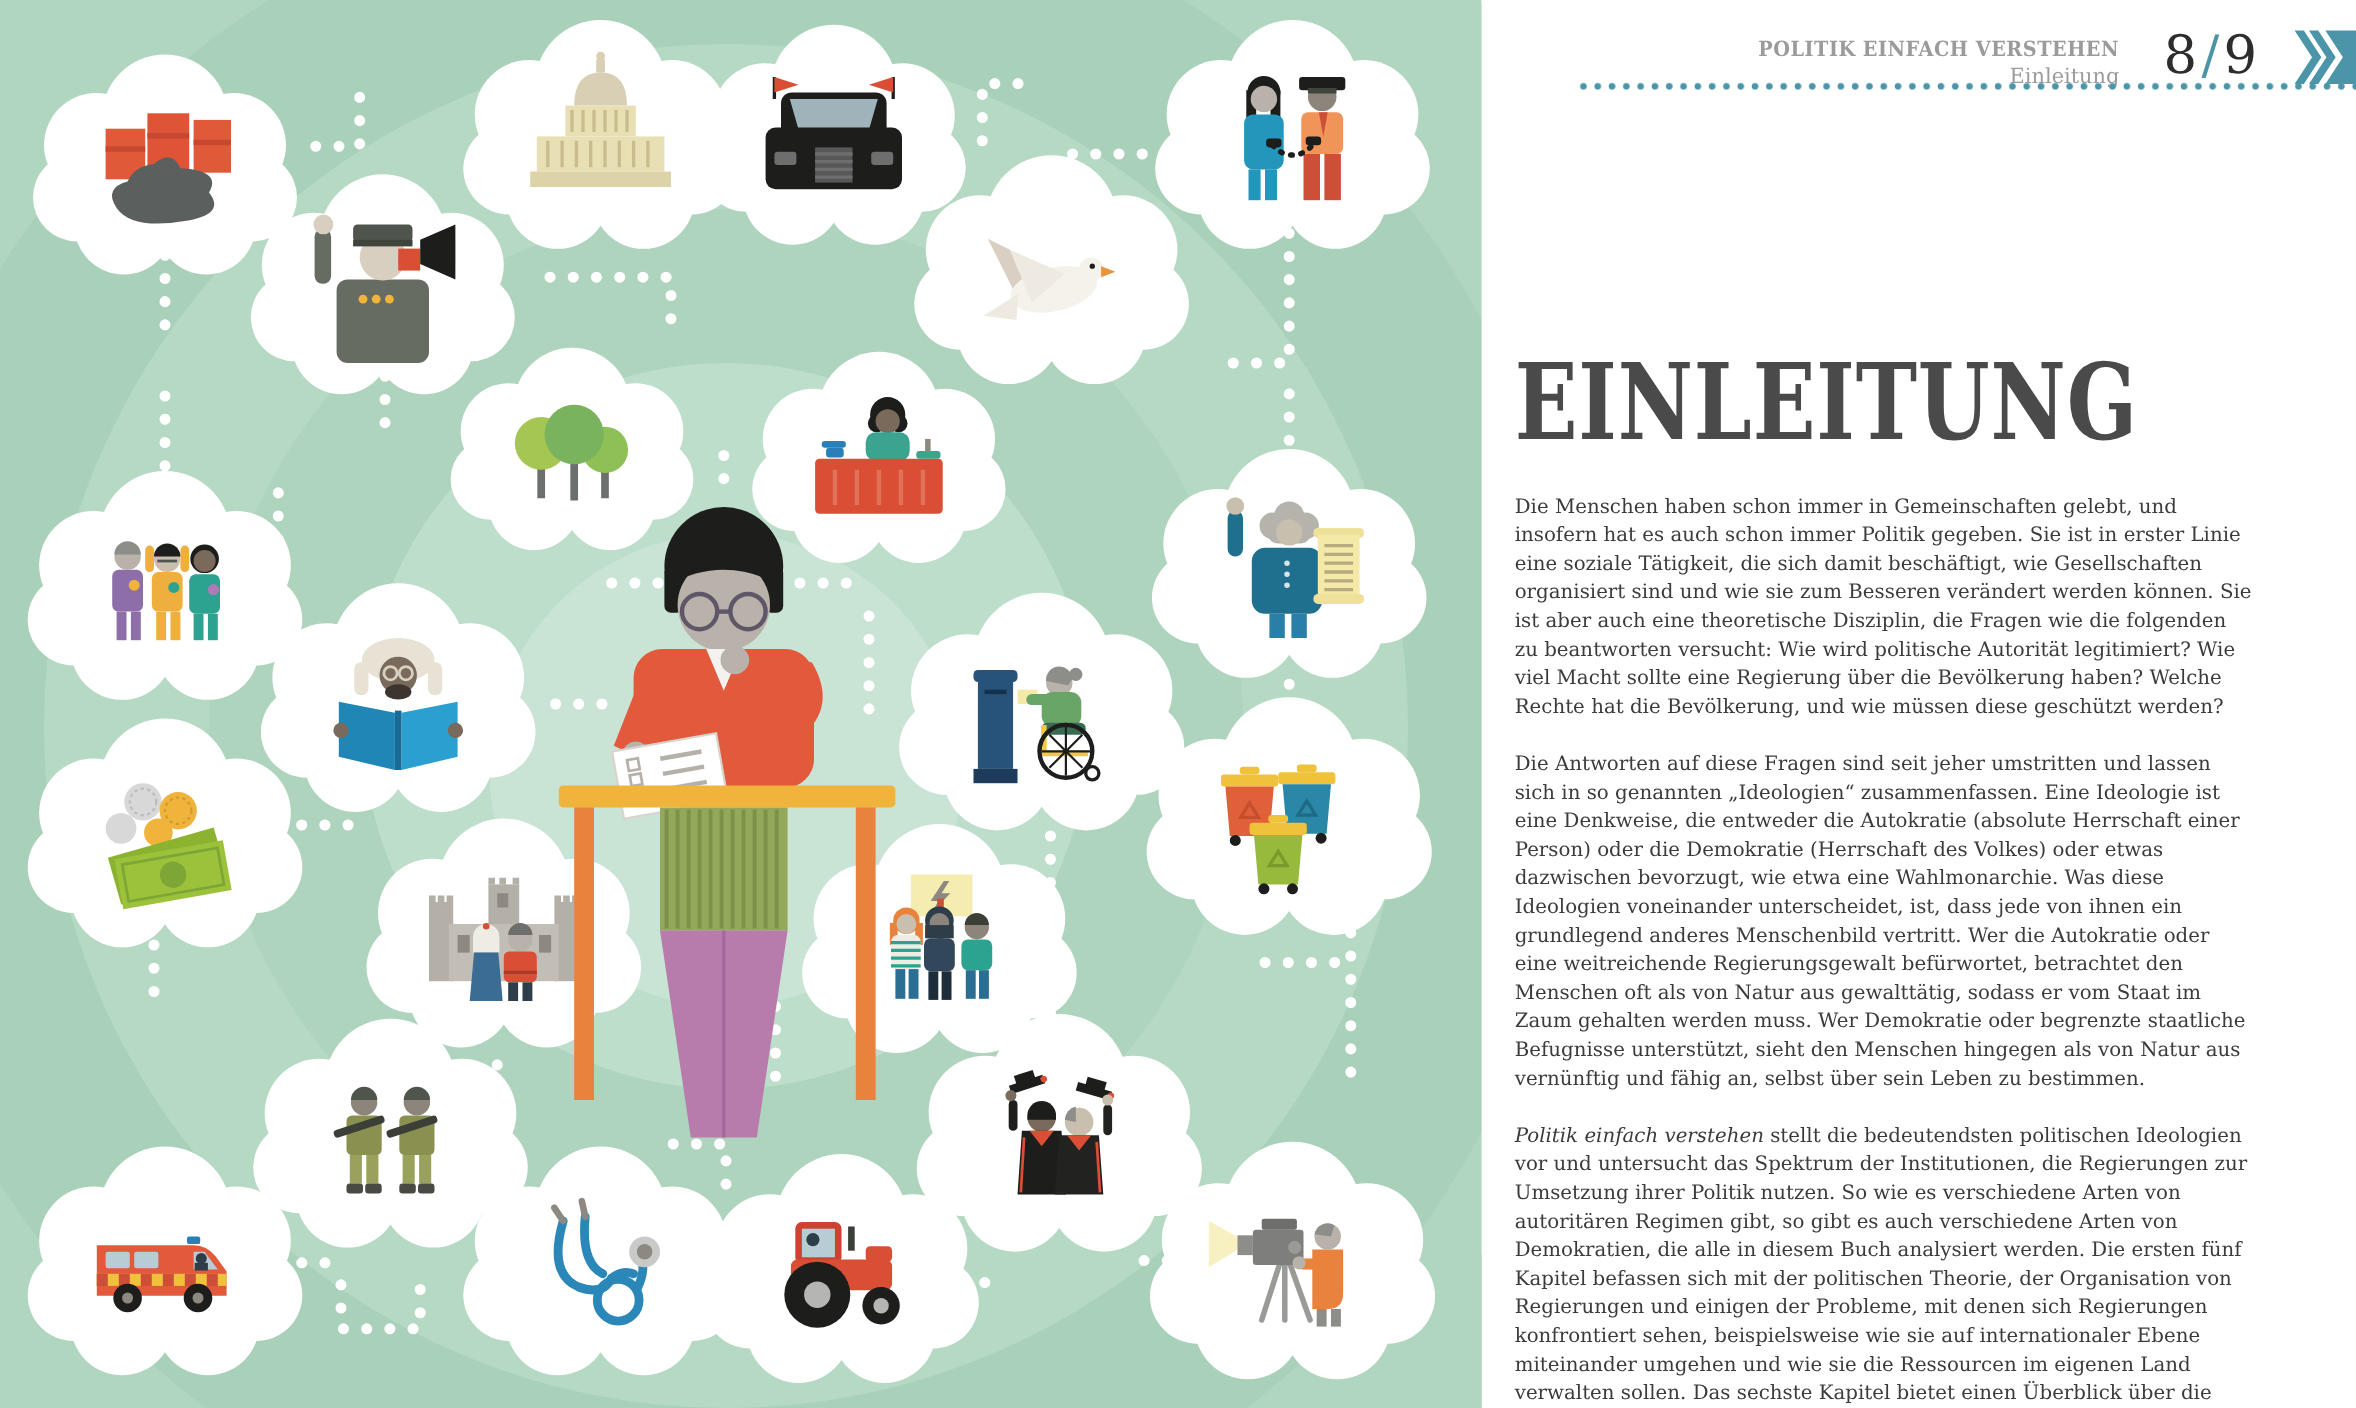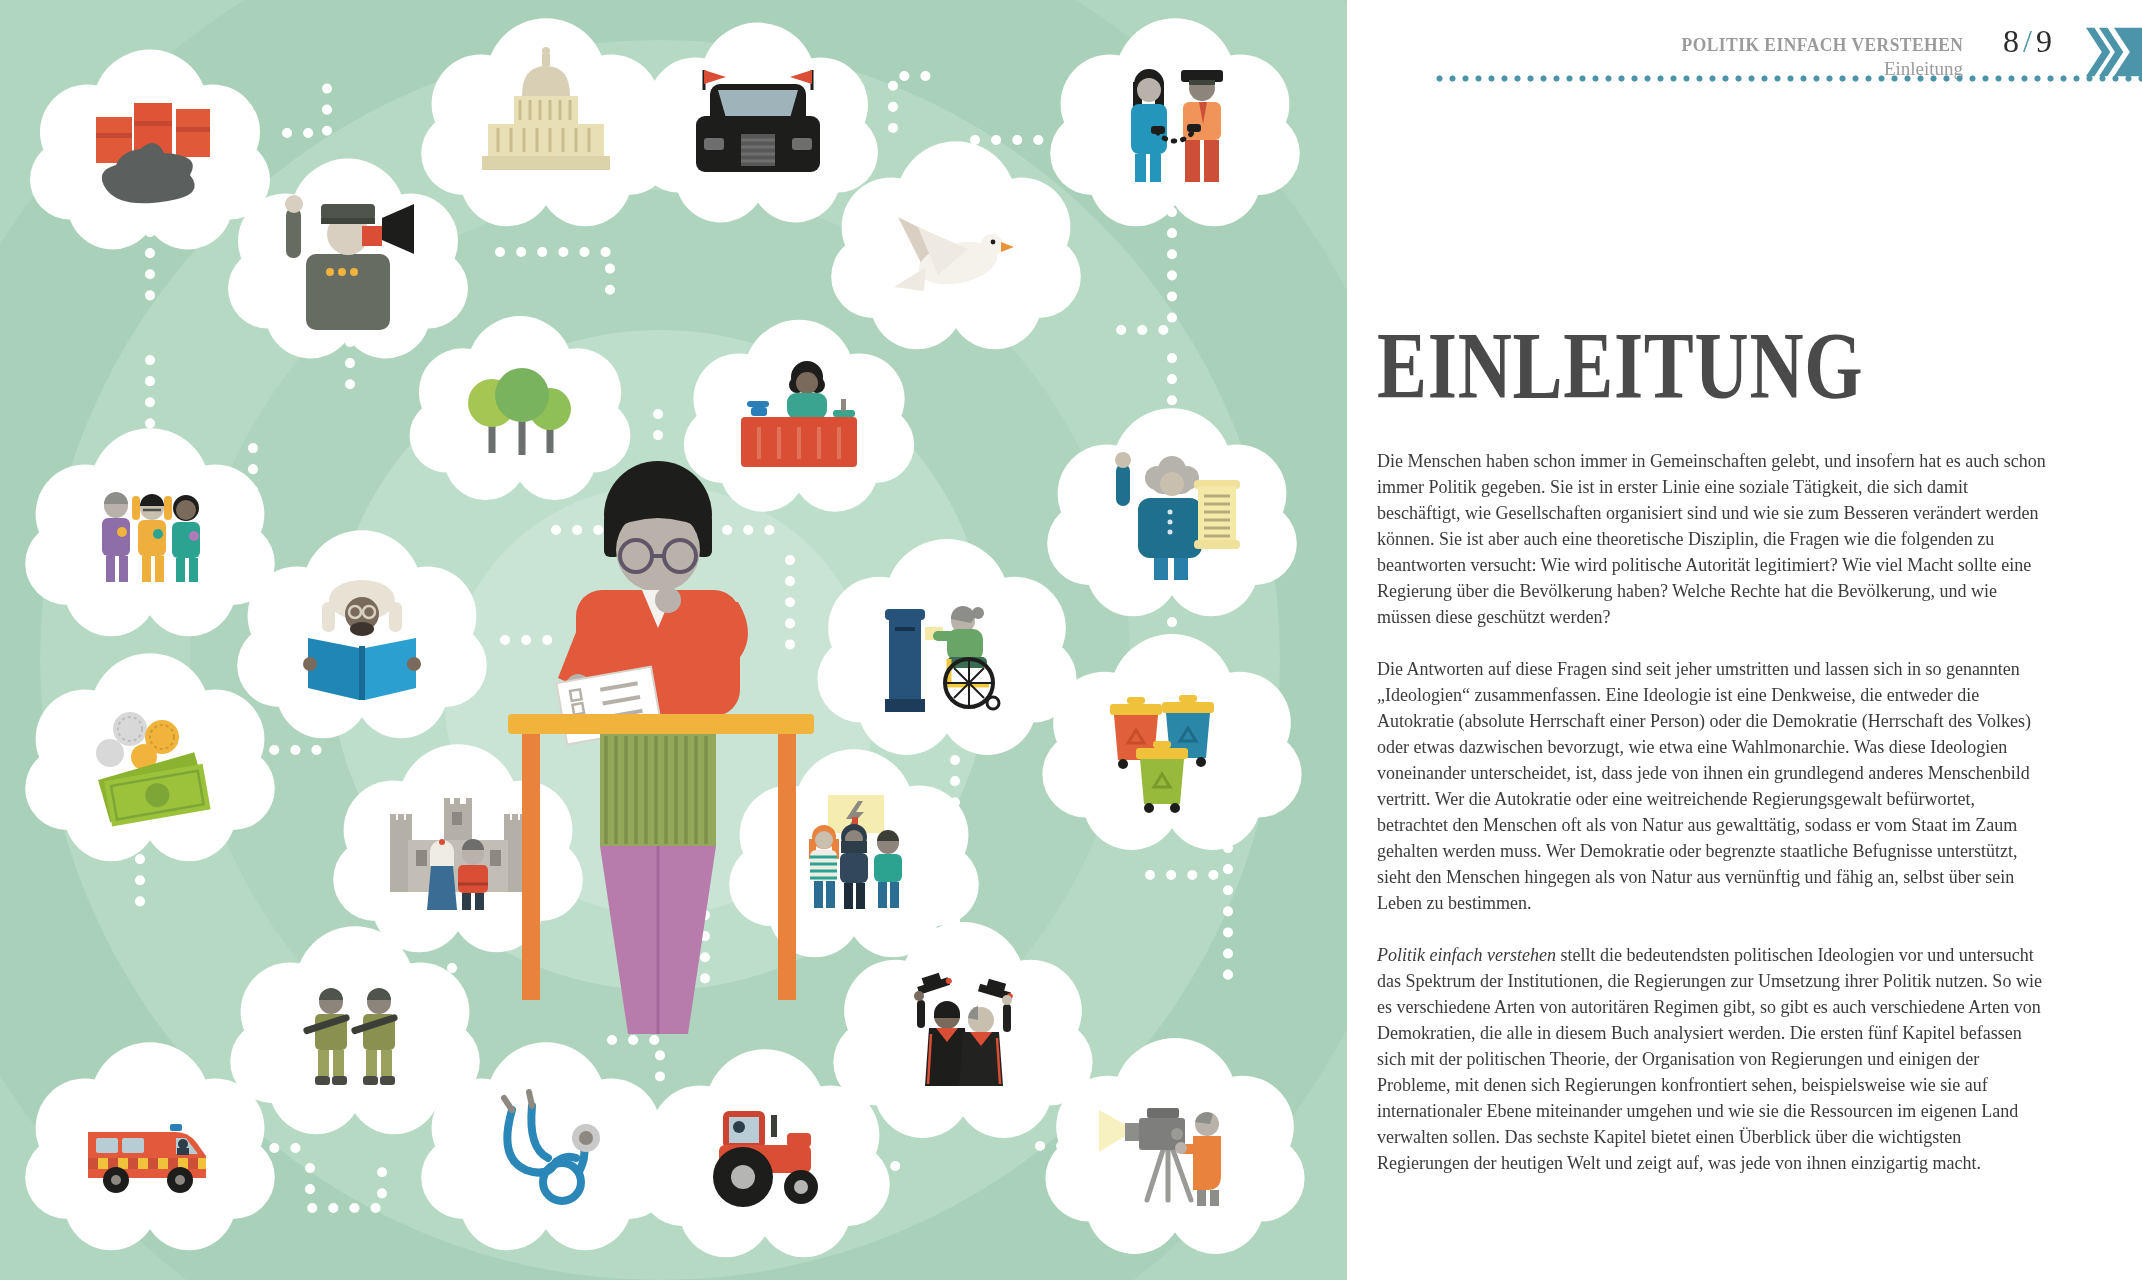--- a/index.html
+++ b/index.html
@@ -1,26 +1,26 @@
 <!DOCTYPE html>
 <html><head>
 <meta charset="utf-8">
 <style>
   html,body{margin:0;padding:0;background:#ffffff;}
   .page{position:relative;width:2142px;height:1280px;background:#ffffff;overflow:hidden;
         font-family:"DejaVu Serif", serif;}
   .illustration-panel{position:absolute;left:0;top:0;width:1347px;height:1280px;}
   .illustration-panel svg{display:block;}
-  .text-panel{position:absolute;left:1347px;top:0;width:795px;height:1140px;background:#ffffff;font-family:Liberation Serif, serif;}
+  .text-panel{position:absolute;left:1347px;top:0;width:795px;height:1140px;background:#ffffff;}
   .page-header{position:absolute;top:24px;right:0;display:flex;align-items:flex-start;}
   .header-titles{text-align:right;margin-top:10px;}
   .book-title{font-size:19px;font-weight:bold;color:#9b9b9b;letter-spacing:0.5px;
               display:inline-block;transform:scaleX(0.92);transform-origin:right;}
   .chapter-title{font-size:19px;color:#9b9b9b;margin-top:2px;}
-  .page-numbers{font-size:32px;color:#2d2d2d;margin:0 34px 16px 40px;line-height:1.1;white-space:nowrap;}
+  .page-numbers{font-size:48px;color:#2d2d2d;margin:0 34px 16px 40px;line-height:1.1;white-space:nowrap;}
   .page-sep{color:#4c95a9;padding:0 4px;}
   .chevrons{width:56px;height:52px;margin-top:2px;}
   .dotted-rule{position:absolute;top:74px;left:88px;right:0;height:9px;
     background-image:radial-gradient(circle at 4.5px 4.5px,#4c95a9 2.7px,rgba(0,0,0,0) 3.4px);
     background-size:13px 9px;background-repeat:repeat-x;}
   .main-heading{position:absolute;left:30px;top:318px;margin:0;font-size:96px;line-height:1;
     font-weight:bold;color:#4a4a4a;white-space:nowrap;}
   .main-heading span{display:inline-block;transform:scaleX(0.78);transform-origin:left;letter-spacing:1px;}
   .body-copy{position:absolute;left:30px;top:448px;width:672px;font-size:18px;line-height:26px;color:#3b3b3b;}
   .body-copy p{margin:0 0 26px 0;}

